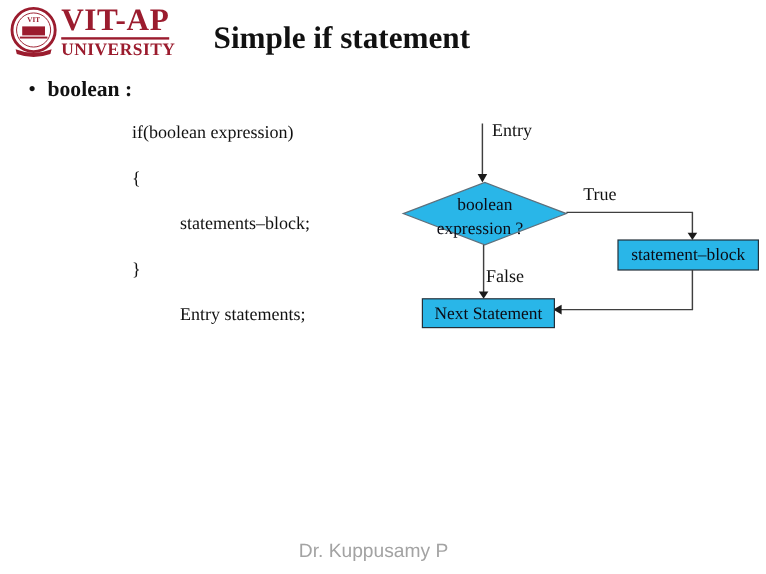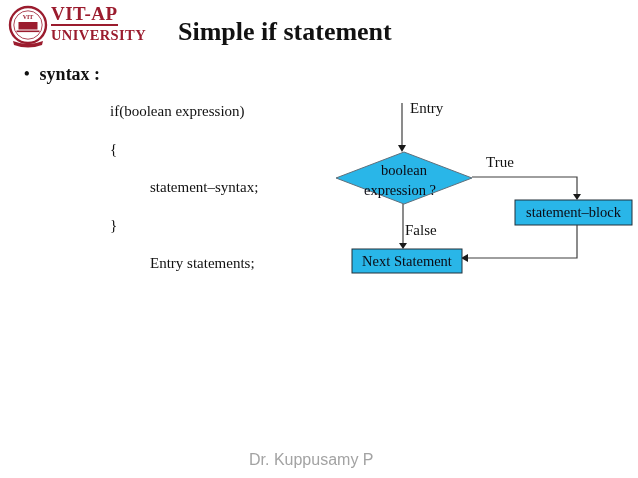--- a/index.html
+++ b/index.html
@@ -5,21 +5,21 @@
   html,body{margin:0;padding:0;background:#fff;}
   .slide{
     position:relative;width:638px;height:478px;background:#ffffff;
     overflow:hidden;font-family:"Liberation Serif",serif;
   }
   
   .logo{position:absolute;left:8px;top:4px;display:flex;align-items:flex-start;}
   .logo-seal{width:40px;height:46px;flex:0 0 auto;}
   .logo-text{margin-left:3px;color:#9b1c2e;line-height:1;}
   .logo-title{
-    font-weight:bold;font-size:19px;letter-spacing:0.5px;
+    font-weight:bold;font-size:26px;letter-spacing:0.5px;
     border-bottom:2px solid #9b1c2e;padding-bottom:1px;display:inline-block;
   }
   .logo-subtitle{font-weight:bold;font-size:14.5px;letter-spacing:0.4px;margin-top:2px;text-align:right;}
   
   .page-title{
     position:absolute;left:178px;top:17px;font-size:26px;font-weight:bold;color:#111;
     white-space:nowrap;
   }
   
   .bullet-row{position:absolute;left:24px;top:64px;font-size:18px;font-weight:bold;color:#111;}
@@ -55,26 +55,26 @@
     </svg>
     <div class="logo-text">
       <div class="logo-title">VIT-AP</div>
       <div class="logo-subtitle">UNIVERSITY</div>
     </div>
   </div>
 
   <div class="page-title">Simple if statement</div>
 
   <div class="bullet-row">
-    <span class="bullet-dot">•</span><span>syntax :</span>
+    <span class="bullet-dot">•</span><span>boolean :</span>
   </div>
 
   <div class="code-line cl0">if(boolean expression)</div>
   <div class="code-line cl1">{</div>
-  <div class="code-line cl2 indent">statement–syntax;</div>
+  <div class="code-line cl2 indent">statements–block;</div>
   <div class="code-line cl3">}</div>
   <div class="code-line cl4 indent">Entry statements;</div>
 
   <svg class="flowchart" viewBox="330 95 308 190">
 
     <line class="fc-line" x1="402" y1="103" x2="402" y2="146"></line>
     <polygon class="fc-arrow" points="398,145 406,145 402,152"></polygon>
     <text class="fc-label" x="410" y="113">Entry</text>
 
     <polygon points="336,178 404,152 472,178 404,204" stroke="#5f707c" stroke-width="1" fill="#29b6e8"></polygon>

